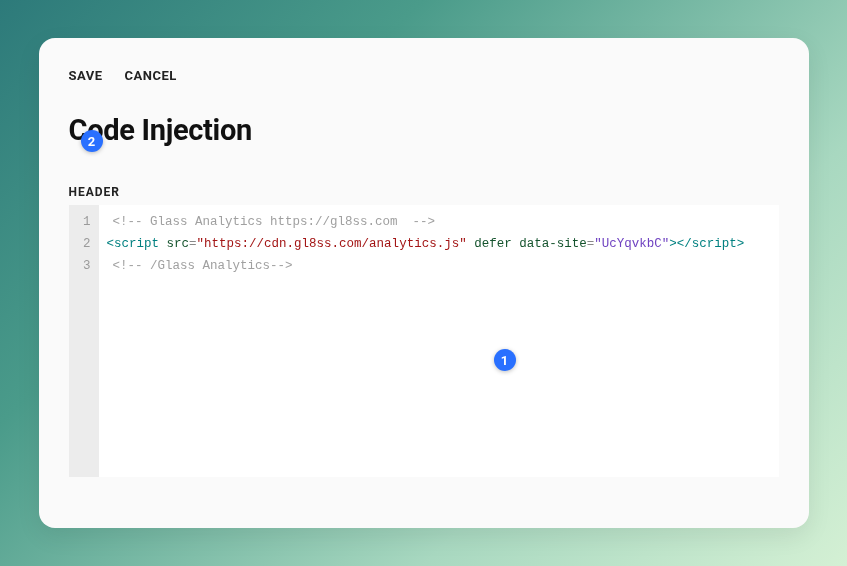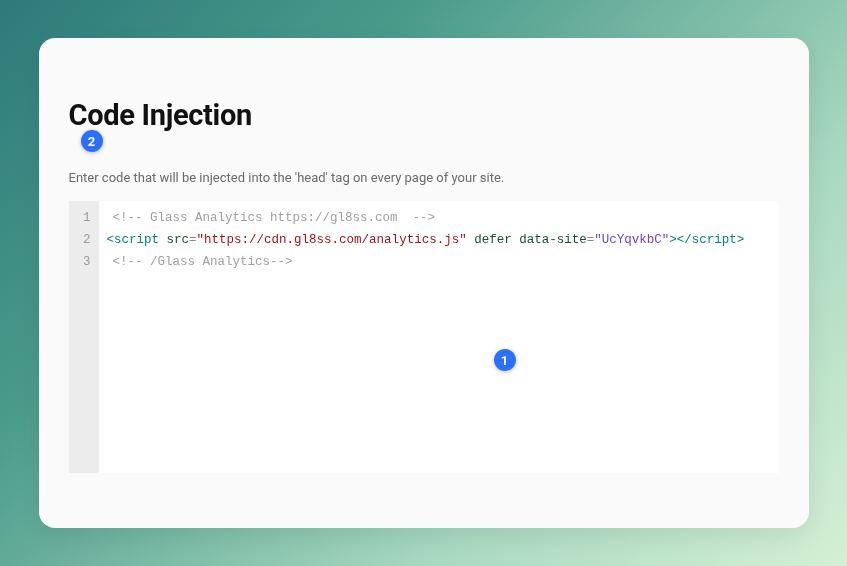--- a/index.html
+++ b/index.html
@@ -96,24 +96,28 @@
       justify-content: center;
       box-shadow: 0 1px 4px rgba(0,0,0,0.25);
     }
     .badge-1 { left: 455px; top: 311px; }
     .badge-2 { left: 42px; top: 92px; }
   </style>
 </head>
 <body>
 
 <div class="card">
+  <div class="actions">
+    <span class="action-btn">SAVE</span>
+    <span class="action-btn">CANCEL</span>
+  </div>
 
   <h1 class="page-title">Code Injection</h1>
 
-  <div class="section-desc">Enter code that will be injected into the 'head' tag on every page of your site.</div>
+  <div class="section-label">HEADER</div>
 
   <div class="editor">
     <div class="gutter">
       <div>1</div>
       <div>2</div>
       <div>3</div>
     </div>
     <div class="code"><span class="c-comment">&lt;!-- Glass Analytics https://gl8ss.com  --&gt;</span>
 <span class="c-tag">&lt;</span><span class="c-tag">script</span><span> </span><span class="c-attr">src</span><span>=</span><span class="c-str">"</span><span class="c-str">https://cdn.gl8ss.com/analytics.js</span><span class="c-str">"</span><span> </span><span class="c-attr">defer</span><span> </span><span class="c-attr">data-site</span><span>=</span><span class="c-str2">"</span><span class="c-str2">UcYqvkbC</span><span class="c-str2">"</span><span class="c-tag">&gt;</span><span class="c-tag">&lt;/</span><span class="c-tag">script</span><span class="c-tag">&gt;</span>
 <span class="c-comment">&lt;!-- /Glass Analytics--&gt;</span></div>

